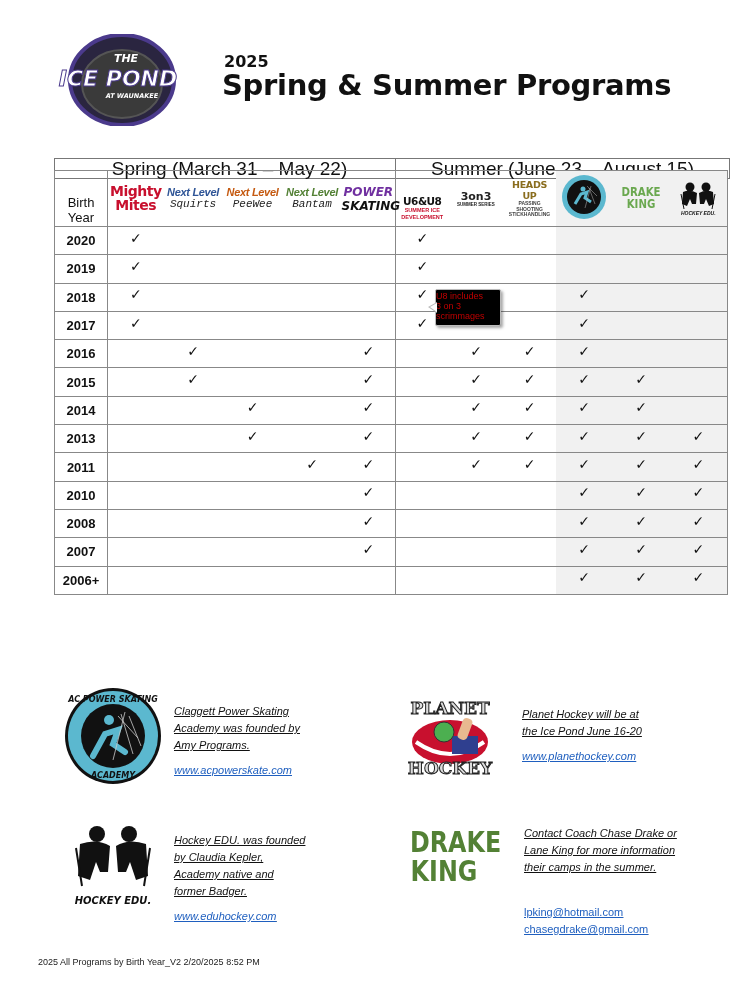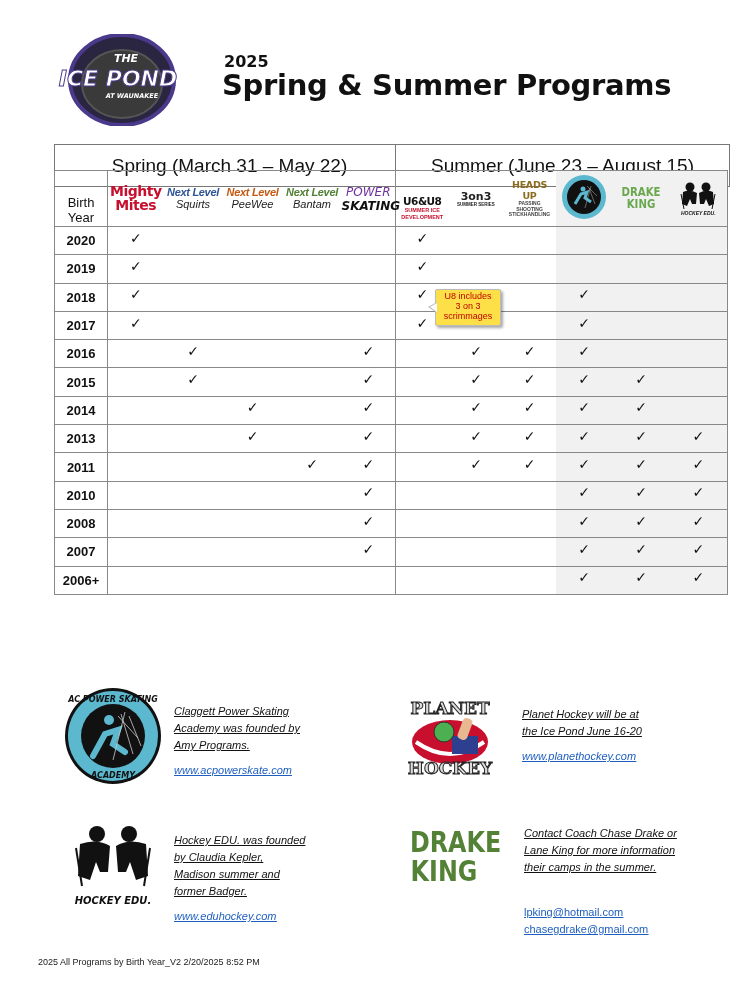--- a/index.html
+++ b/index.html
@@ -6,58 +6,58 @@
   html, body { width: 742px; height: 1000px; background: #ffffff; overflow: hidden; }
   body { position: relative; font-family: "Liberation Sans", sans-serif; color: #111; }
 
   
   .logo { position: absolute; left: 52px; top: 34px; width: 136px; height: 92px; }
   .title-year { position: absolute; left: 224px; top: 52px; font-family: "DejaVu Sans", sans-serif; font-weight: bold; font-size: 16px; color: #111; }
   .title-main { position: absolute; left: 222px; top: 68px; font-family: "DejaVu Sans", sans-serif; font-weight: bold; font-size: 29px; letter-spacing: -0.3px; color: #111; }
 
   
   .grid { position: absolute; left: 54px; top: 144px; width: 676px; }
-  .season-row { position: absolute; top: 0; height: 43px; border: 1px solid #777; font-family: "Liberation Sans", sans-serif; font-size: 19px; display: flex; align-items: center; justify-content: center; color: #111; background: #fff; }
+  .season-row { position: absolute; top: 14px; height: 21px; border: 1px solid #777; font-family: "Liberation Sans", sans-serif; font-size: 19px; display: flex; align-items: center; justify-content: center; color: #111; background: #fff; }
   .season-spring { left: 0; width: 343px; padding-left: 8px; }
   .season-summer { left: 341px; width: 335px; }
 
   table.matrix { position: absolute; left: 0; top: 26px; border-collapse: collapse; width: 673px; table-layout: fixed; }
   table.matrix td, table.matrix th { border-top: 1px solid #888; border-bottom: 1px solid #888; height: 28.3px; text-align: center; vertical-align: middle; font-size: 13px; }
   table.matrix th { height: 56px; font-weight: normal; }
   .c-year { width: 53px; border-left: 1px solid #888 !important; border-right: 1px solid #888 !important; font-weight: bold; font-size: 12px; font-family: "Liberation Sans", sans-serif; }
   .c-season-end { border-right: 1px solid #888 !important; }
   .c-last { border-right: 1px solid #888 !important; }
   .shade { background: #f1f1f1; }
   .check { font-family: "DejaVu Sans", sans-serif; font-size: 14px; color: #111; position: relative; top: -3px; }
   .hdr-year { font-size: 11.5px; font-weight: bold; padding-top: 22px; }
 
   
   .pl { line-height: 1.05; font-style: italic; font-weight: bold; }
   .mm { font-family: "DejaVu Sans", sans-serif; font-style: normal; font-weight: 900; font-size: 14px; color: #c8102e; line-height: 0.95; letter-spacing: -0.5px; }
   .nl { font-size: 11px; letter-spacing: -0.3px; }
-  .nl-sub { font-size: 11px; font-weight: normal; color: #222; font-style: italic; display: block; }
-  .pw1 { font-family: "DejaVu Sans", sans-serif; color: #7030a0; font-size: 12px; font-style: italic; font-weight: normal; display: block; }
+  .nl-sub { font-size: 11px; font-weight: normal; color: #222; font-style: italic; display: block; font-family: Liberation Mono, monospace; }
+  .pw1 { font-family: "DejaVu Sans", sans-serif; color: #7030a0; font-size: 12px; font-style: italic; font-weight: bold; display: block; }
   .pw2 { font-family: "DejaVu Sans", sans-serif; color: #111; font-size: 12px; font-style: italic; font-weight: bold; display: block; }
 
   .u68 { font-style: normal; }
   .u68 .a { font-family: "DejaVu Sans", sans-serif; font-weight: 900; font-size: 10.5px; color: #111; display: block; letter-spacing: -0.5px; margin-top: 18px; }
   .u68 .b { font-size: 5.5px; font-weight: bold; color: #c8102e; display: block; line-height: 1.1; }
   .s33 { font-style: normal; }
   .s33 .a { font-family: "DejaVu Sans", sans-serif; font-weight: 900; font-size: 15px; color: #222; display: block; line-height: 1; }
   .s33 .b { font-size: 4.5px; font-weight: bold; color: #222; display: block; }
   .hu { font-style: normal; }
   .hu .a { font-family: "DejaVu Sans", sans-serif; font-weight: 900; font-size: 9.5px; color: #8a6d1e; display: block; letter-spacing: -0.3px; }
   .hu .b { font-size: 5px; font-weight: bold; color: #444; display: block; line-height: 1.15; }
 
   .dk { font-family: "DejaVu Sans", sans-serif; font-style: normal; font-weight: bold; font-size: 12px; color: #6aa84f; line-height: 1.05; display: inline-block; transform: scaleX(0.85); }
   .hedu { font-style: normal; display: inline-flex; flex-direction: column; align-items: center; }
   .hedu .t { font-size: 5px; font-weight: bold; font-style: italic; color: #111; }
 
   
-  .callout { position: absolute; left: 435px; top: 289px; width: 66px; height: 37px; background: #fde047; border: 1px solid #bbb; box-shadow: 2px 2px 3px rgba(0,0,0,0.35); border-radius: 2px; font-size: 9px; line-height: 1.1; color: #c00000; text-align: center; padding-top: 2px; z-index: 5; }
+  .callout { position: absolute; left: 435px; top: 289px; width: 66px; height: 37px; background: #000000; border: 1px solid #bbb; box-shadow: 2px 2px 3px rgba(0,0,0,0.35); border-radius: 2px; font-size: 9px; line-height: 1.1; color: #c00000; padding-top: 2px; z-index: 5; }
   .callout-tail { position: absolute; left: 428px; top: 302px; width: 0; height: 0; border-top: 5px solid transparent; border-bottom: 6px solid transparent; border-right: 9px solid #bbb; z-index: 6; }
   .callout-tail-in { position: absolute; left: 430px; top: 303px; width: 0; height: 0; border-top: 4px solid transparent; border-bottom: 5px solid transparent; border-right: 7px solid #fff; z-index: 7; }
 
   
   .partner-logo { position: absolute; }
   .partner-text { position: absolute; font-family: "Liberation Sans", sans-serif; font-style: italic; font-size: 11px; line-height: 1.55; color: #111; text-decoration: underline; }
   .partner-text a { color: #1f5fbf; text-decoration: underline; display: block; margin-top: 8px; }
   .partner-text .plain-link { font-style: normal; margin-top: 28px; }
   .footer { position: absolute; left: 38px; top: 957px; font-size: 9px; color: #222; }
 </style>
@@ -401,21 +401,21 @@
       <circle cx="59" cy="10" r="8" fill="#111"></circle>
     <path d="M10 20 Q27 14 40 22 L38 48 L30 48 L26 38 L20 56 L8 52 Z" fill="#111"></path>
     <path d="M76 20 Q59 14 46 22 L48 48 L56 48 L60 38 L66 56 L78 52 Z" fill="#111"></path>
     <path d="M6 24 L12 62 M80 24 L74 62" stroke="#111" stroke-width="2"></path>
     <text x="43" y="80" text-anchor="middle" font-family="DejaVu Sans, sans-serif" font-weight="bold" font-style="italic" font-size="10" fill="#111">HOCKEY EDU.</text>
   </svg>
 </div>
 <div class="partner-text" style="left:174px; top:832px;">
   <div>Hockey EDU. was founded</div>
   <div>by Claudia Kepler,</div>
-  <div>Madison summer and</div>
+  <div>Academy native and</div>
   <div>former Badger.</div>
   <a>www.eduhockey.com</a>
 </div>
 
 <div class="partner-logo" style="left:404px; top:828px; width:80px; text-align:center;">
   <div style="font-family:'DejaVu Sans', sans-serif; font-weight:bold; font-size:28px; color:#538135; line-height:1.05; transform:scaleX(0.85);">
     <div>DRAKE</div>
     <div>KING</div>
   </div>
 </div>

